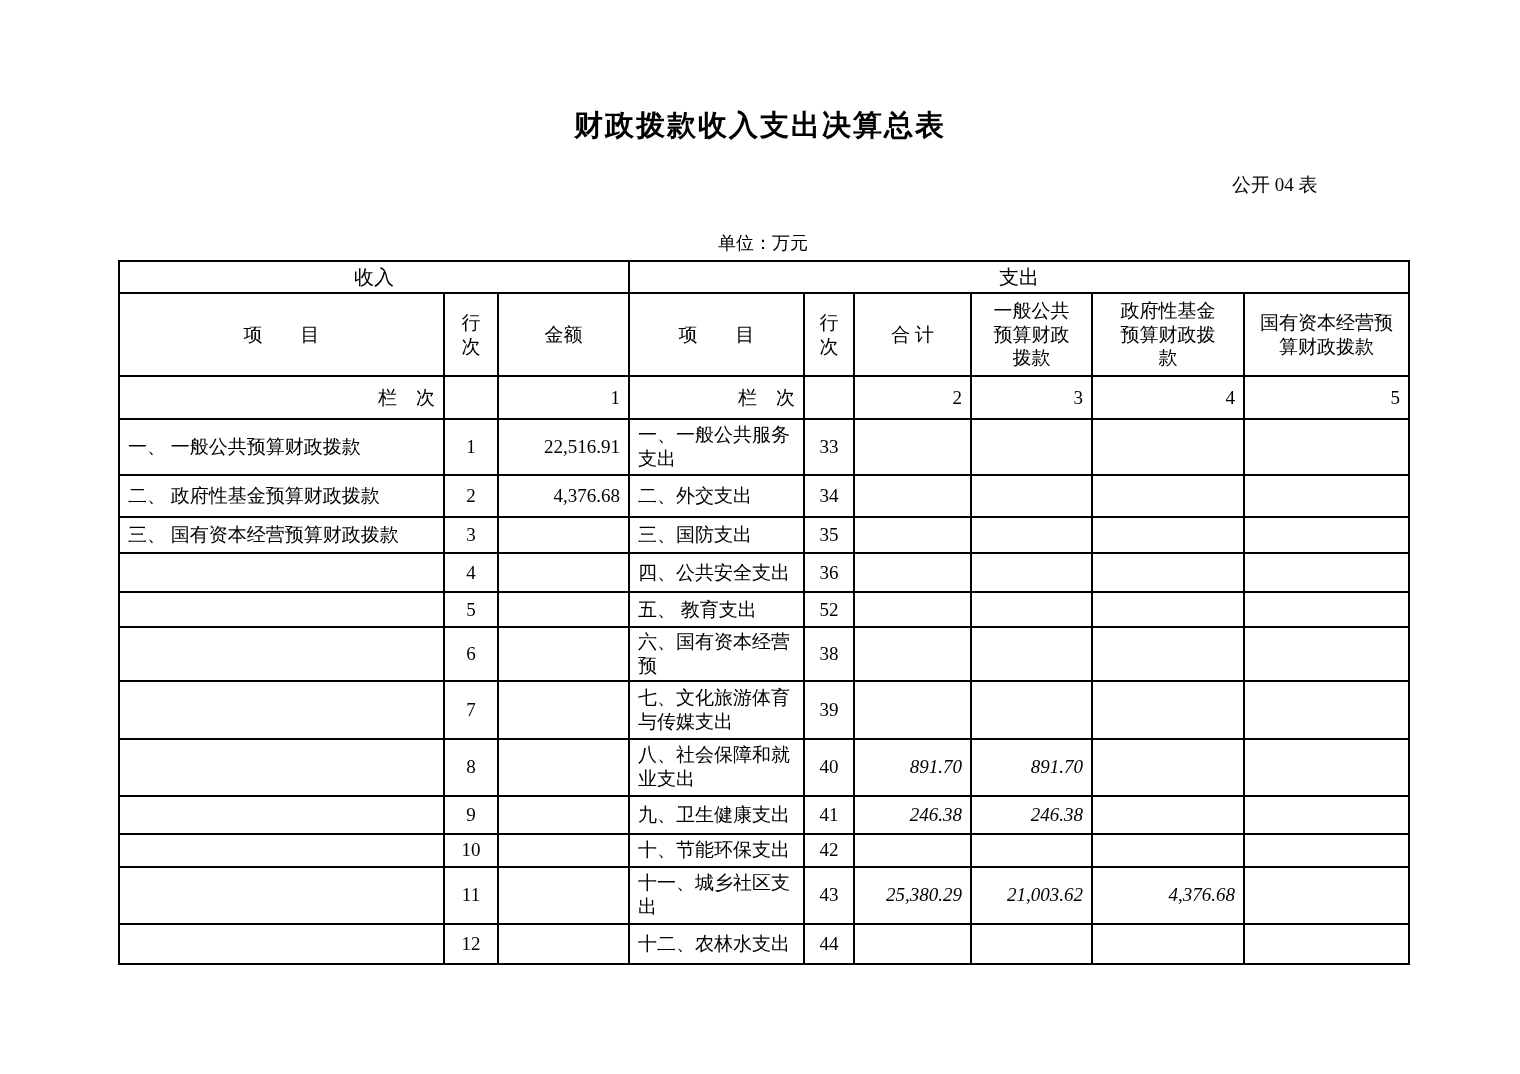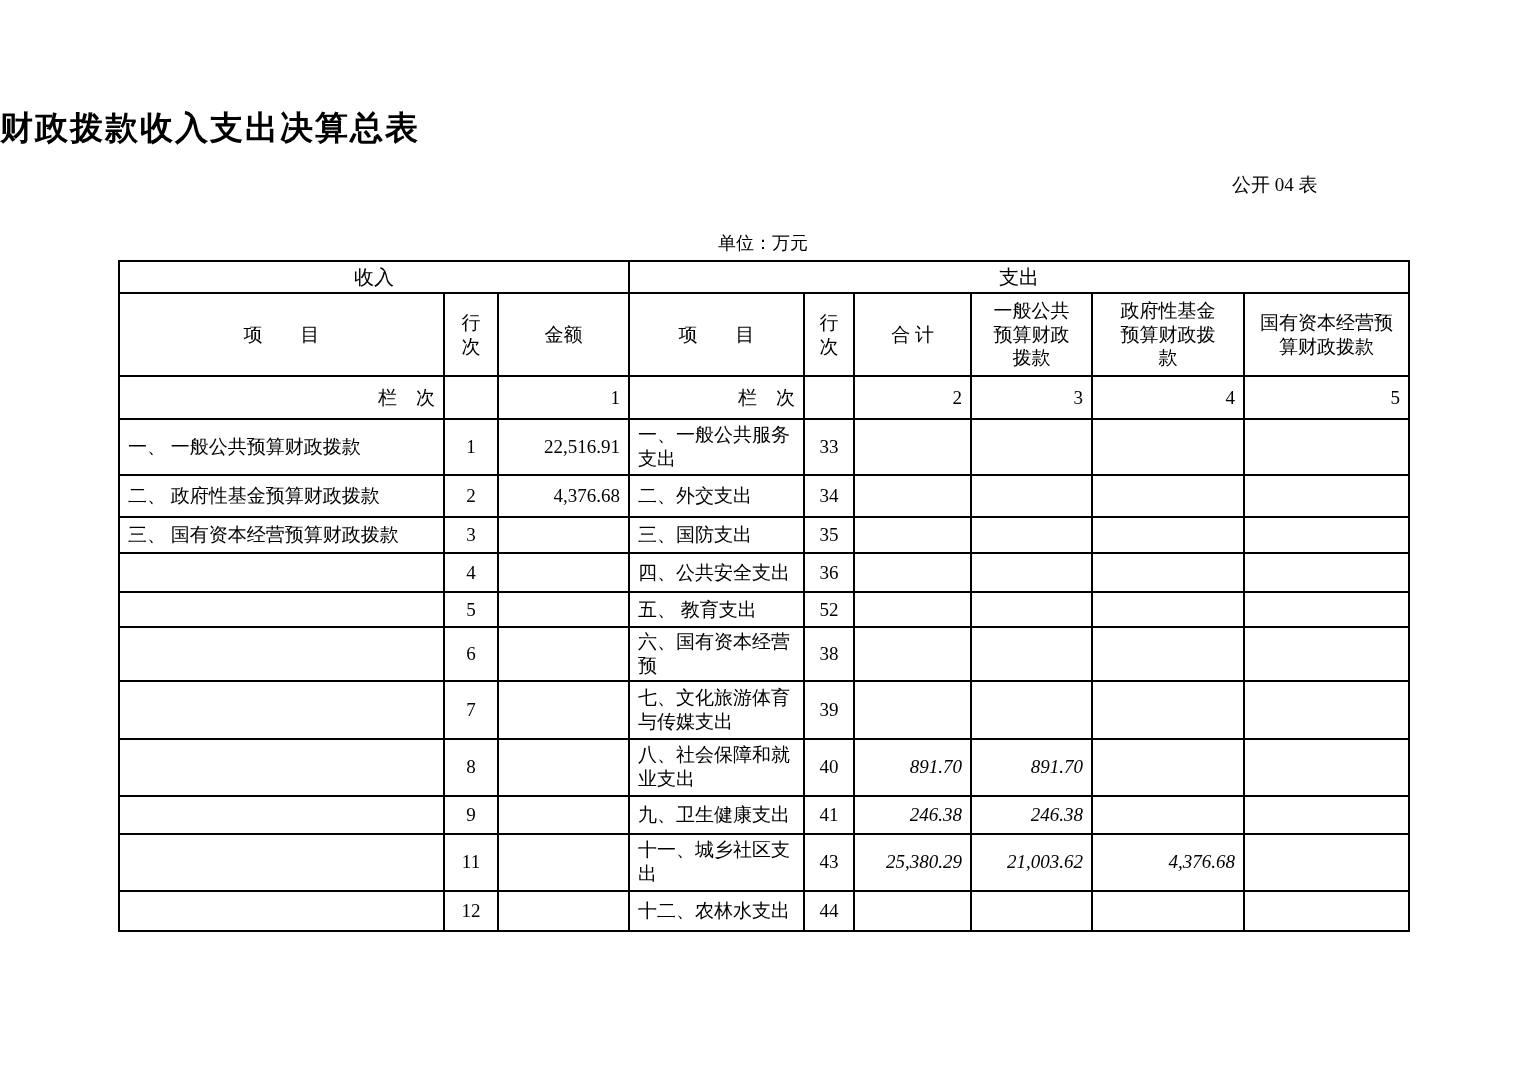--- a/index.html
+++ b/index.html
@@ -5,23 +5,23 @@
   html,body { margin:0; padding:0; background:#ffffff; }
   body {
     width:1520px; height:1074px;
     font-family:"Liberation Serif","DejaVu Serif",serif;
     color:#000;
   }
   .page { position:relative; width:1520px; height:1074px; background:#fff; overflow:hidden; }
 
   .title {
     position:absolute; top:106px; left:0; width:100%;
-    text-align:left;
+    text-align:center;
     font-family:"Liberation Sans","DejaVu Sans",sans-serif;
-    font-weight:bold; font-size:33px; letter-spacing:2px;
+    font-weight:bold; font-size:29px; letter-spacing:2px;
   }
   .form-label { position:absolute; top:172px; left:1232px; font-size:19px; }
   .department { position:absolute; top:203px; left:130px; font-size:18px; }
   .unit { position:absolute; top:231px; left:118px; width:1290px; text-align:center; font-size:18px; }
 
   table.fin-table {
     position:absolute; left:118px; top:260px;
     width:1290px; border-collapse:collapse; table-layout:fixed;
   }
   .fin-table td {
@@ -187,20 +187,31 @@
           <td class="c-left"></td>
           <td class="c-center">9</td>
           <td class="c-right"></td>
           <td class="c-left pre">九、卫生健康支出</td>
           <td class="c-center">41</td>
           <td class="c-valleft">246.38</td>
           <td class="c-valleft">246.38</td>
           <td class="c-valleft"></td>
           <td class="c-valleft"></td>
         </tr>
+        <tr style="height: 33px;">
+          <td class="c-left"></td>
+          <td class="c-center">10</td>
+          <td class="c-right"></td>
+          <td class="c-left pre">十、节能环保支出</td>
+          <td class="c-center">42</td>
+          <td class="c-valleft"></td>
+          <td class="c-valleft"></td>
+          <td class="c-valleft"></td>
+          <td class="c-valleft"></td>
+        </tr>
         <tr style="height: 57px;">
           <td class="c-left"></td>
           <td class="c-center">11</td>
           <td class="c-right"></td>
           <td class="c-left pre">十一、城乡社区支
 出</td>
           <td class="c-center">43</td>
           <td class="c-valleft">25,380.29</td>
           <td class="c-valleft">21,003.62</td>
           <td class="c-valleft">4,376.68</td>

